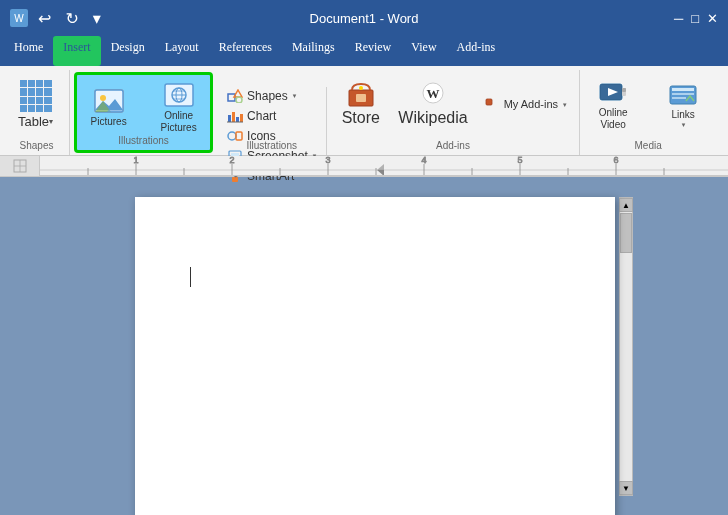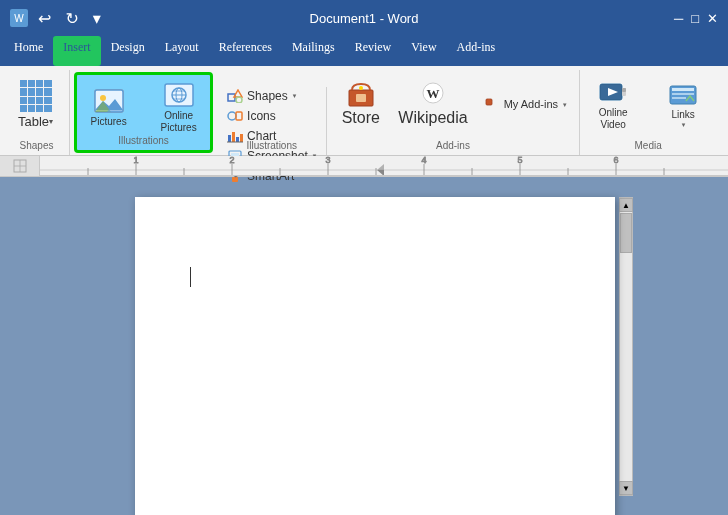--- a/index.html
+++ b/index.html
@@ -336,35 +336,35 @@
           <rect x="1" y="5" width="7" height="7" fill="none" stroke="#4472c4" stroke-width="1.5"></rect>
           <polygon points="11,1 15,8 7,8" fill="none" stroke="#ed7d31" stroke-width="1.5"></polygon>
           <circle cx="12" cy="11" r="3" fill="none" stroke="#a9d18e" stroke-width="1.5"></circle>
         </svg>
         <span>Shapes</span>
         <span class="small-arrow">▾</span>
       </div>
 
       <div class="illus-btn">
         <svg width="16" height="14" viewBox="0 0 16 14">
-          <circle cx="5" cy="7" r="4" fill="none" stroke="#5b9bd5" stroke-width="1.5"></circle>
-          <rect x="9" y="3" width="6" height="8" rx="1" fill="none" stroke="#ed7d31" stroke-width="1.5"></rect>
-        </svg>
-        <span>Icons</span>
-      </div>
-
-      <div class="illus-btn">
-        <svg width="16" height="14" viewBox="0 0 16 14">
           <rect x="1" y="6" width="3" height="7" fill="#4472c4"></rect>
           <rect x="5" y="3" width="3" height="10" fill="#ed7d31"></rect>
           <rect x="9" y="8" width="3" height="5" fill="#4472c4"></rect>
           <rect x="13" y="5" width="3" height="8" fill="#ed7d31"></rect>
           <line x1="0" y1="13" x2="16" y2="13" stroke="#666" stroke-width="1"></line>
         </svg>
         <span>Chart</span>
+      </div>
+
+      <div class="illus-btn">
+        <svg width="16" height="14" viewBox="0 0 16 14">
+          <circle cx="5" cy="7" r="4" fill="none" stroke="#5b9bd5" stroke-width="1.5"></circle>
+          <rect x="9" y="3" width="6" height="8" rx="1" fill="none" stroke="#ed7d31" stroke-width="1.5"></rect>
+        </svg>
+        <span>Icons</span>
       </div>
 
       <div class="illus-btn">
         <svg width="16" height="14" viewBox="0 0 16 14">
           <rect x="2" y="2" width="12" height="9" rx="1" fill="none" stroke="#5b9bd5" stroke-width="1.2"></rect>
           <rect x="4" y="4" width="8" height="5" fill="#d0e8f8"></rect>
           <rect x="6" y="11" width="4" height="2" fill="#aaa"></rect>
           <rect x="4" y="13" width="8" height="1" fill="#aaa"></rect>
         </svg>
         <span>Screenshot</span>

